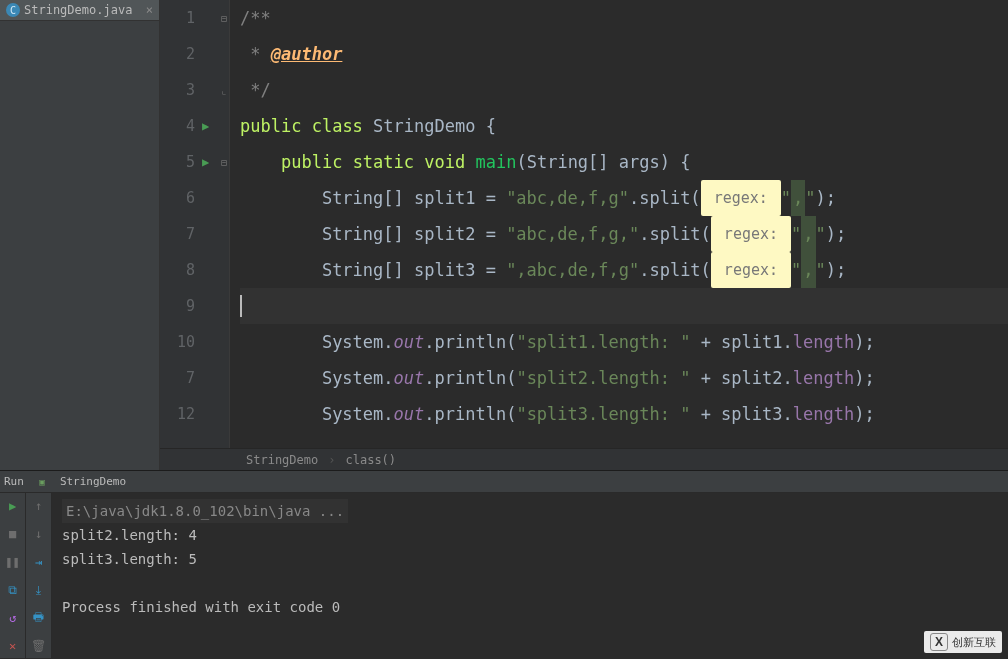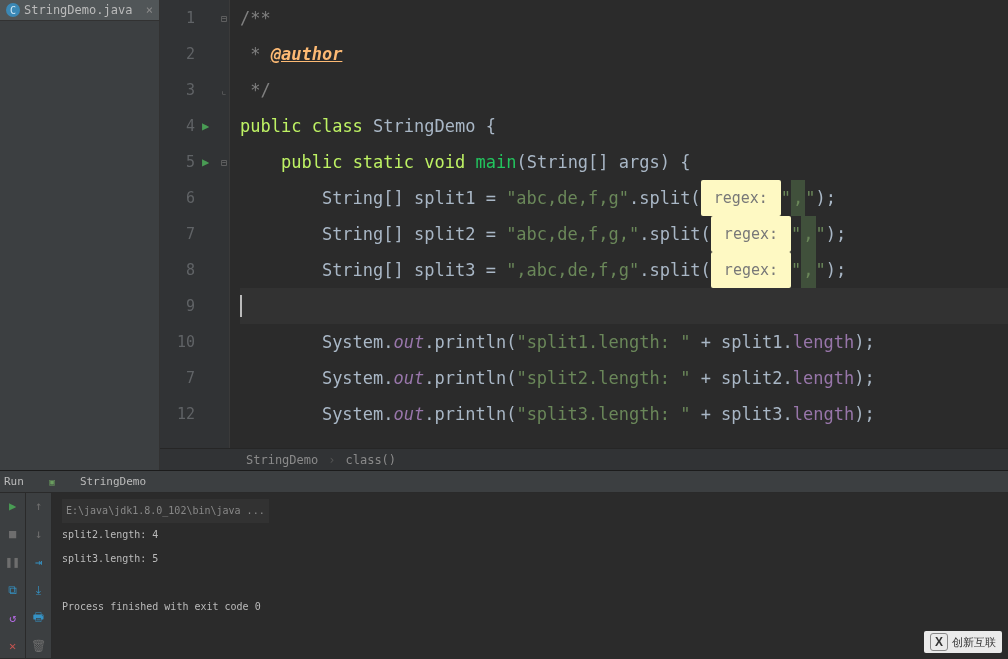--- a/index.html
+++ b/index.html
@@ -149,21 +149,21 @@
     border-top: 1px solid #1c1c1c;
   }
   .run-header {
     height: 22px;
     background: #3c3f41;
     display: flex;
     align-items: center;
     padding-left: 4px;
     font-size: 11px;
     color: #bbbbbb;
-    gap: 22px;
+    gap: 12px;
     border-bottom: 1px solid #2a2a2a;
   }
   .run-body {
     display: flex;
     height: 165px;
     background: #2b2b2b;
   }
   .run-toolbar-left, .run-toolbar-right {
     width: 26px;
     background: #3c3f41;
@@ -183,21 +183,21 @@
     font-size: 12px;
   }
   .tool-btn.green { color: #499c54; }
   .tool-btn.red { color: #c75450; }
   .tool-btn.purple { color: #b36ae2; }
   .tool-btn.blue { color: #3592c4; }
   .tool-btn.grey { color: #6e6e6e; }
   .console {
     flex: 1;
     padding: 6px 10px;
-    font-size: 10px;
+    font-size: 14px;
     line-height: 24px;
     color: #bbbbbb;
   }
   .console-cmd {
     background: #323232;
     padding: 0 4px;
     color: #888888;
     display: inline-block;
   }
   .watermark {

